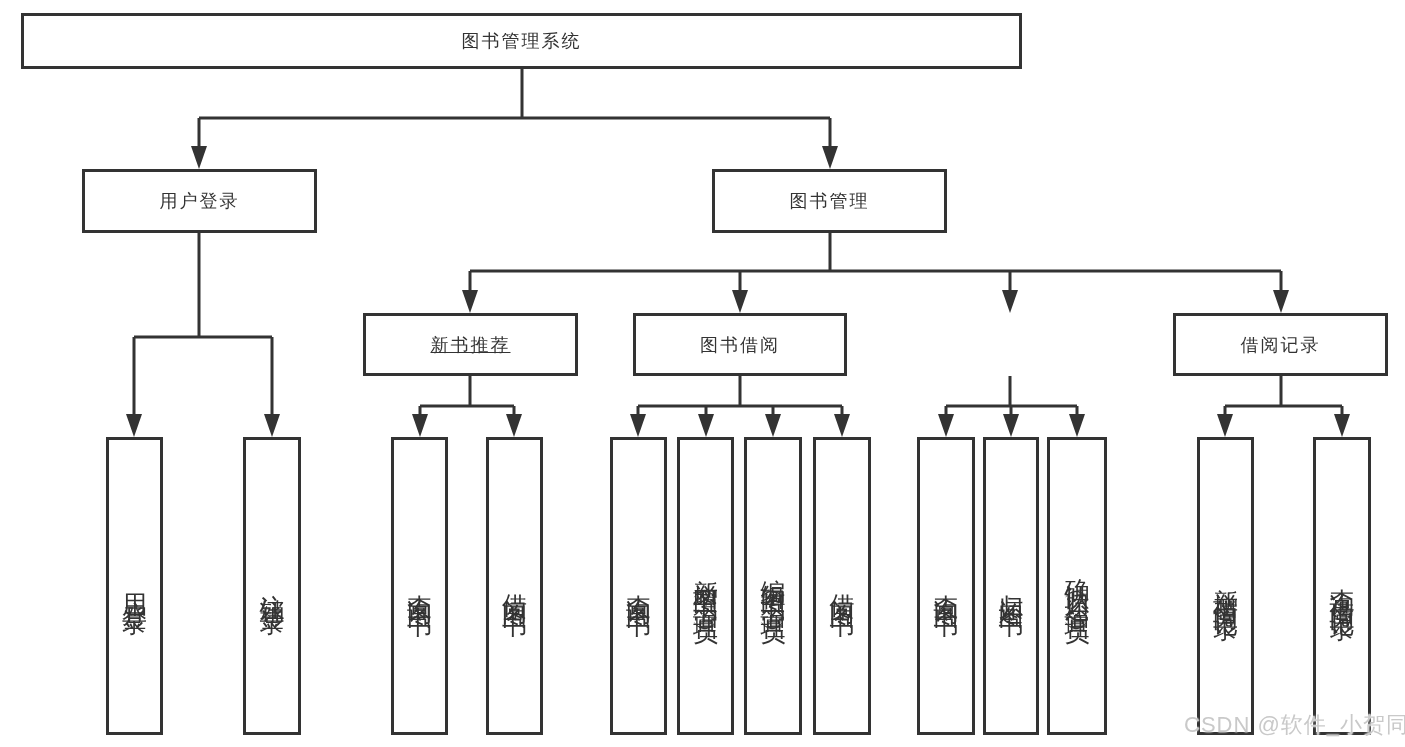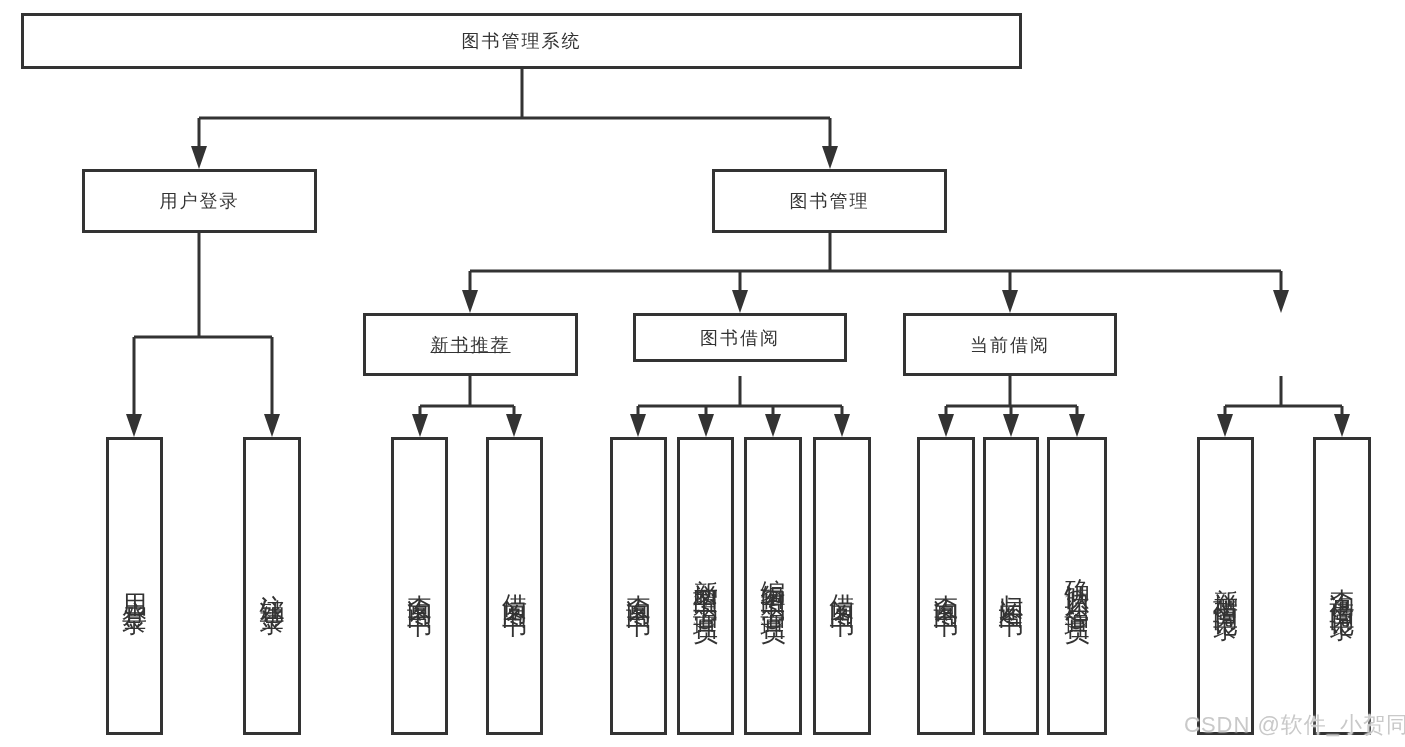--- a/index.html
+++ b/index.html
@@ -30,21 +30,21 @@
     font-size:25px;
     letter-spacing:6px;
     line-height:1;
     white-space:nowrap;
   }
   
   #root{left:21px;top:13px;width:1001px;height:56px;}
   #n-user-login{left:82px;top:169px;width:235px;height:64px;}
   #n-book-mgmt{left:712px;top:169px;width:235px;height:64px;}
   #n-new-book-rec{left:363px;top:313px;width:215px;height:63px;text-decoration:underline;}
-  #n-book-borrow{left:633px;top:313px;width:214px;height:49px;}
+  #n-book-borrow{left:633px;top:313px;width:214px;height:63px;}
   #n-current-borrow{left:903px;top:313px;width:214px;height:63px;}
   #n-borrow-records{left:1173px;top:313px;width:215px;height:63px;}
   #l-user-login{left:106px;}
   #l-logout{left:243px;width:58px;}
   #l-rec-query{left:391px;}
   #l-rec-borrow{left:486px;}
   #l-bb-query{left:610px;}
   #l-bb-add{left:677px;}
   #l-bb-edit{left:744px;width:58px;}
   #l-bb-borrow{left:813px;width:58px;}
@@ -121,22 +121,22 @@
   <div id="n-book-mgmt" class="box hbox">
     <span class="label">图书管理</span>
   </div>
 
   <div id="n-new-book-rec" class="box hbox">
     <span class="label">新书推荐</span>
   </div>
   <div id="n-book-borrow" class="box hbox">
     <span class="label">图书借阅</span>
   </div>
-  <div id="n-current-borrow" class="box hbox">
-    <span class="label">当前借阅</span>
+  <div id="n-borrow-records" class="box hbox">
+    <span class="label">借阅记录</span>
   </div>
 
   <div id="l-user-login" class="box leaf">
     <span class="label">用户登录</span>
   </div>
   <div id="l-logout" class="box leaf">
     <span class="label">注销登录</span>
   </div>
 
   <div id="l-rec-query" class="box leaf">

